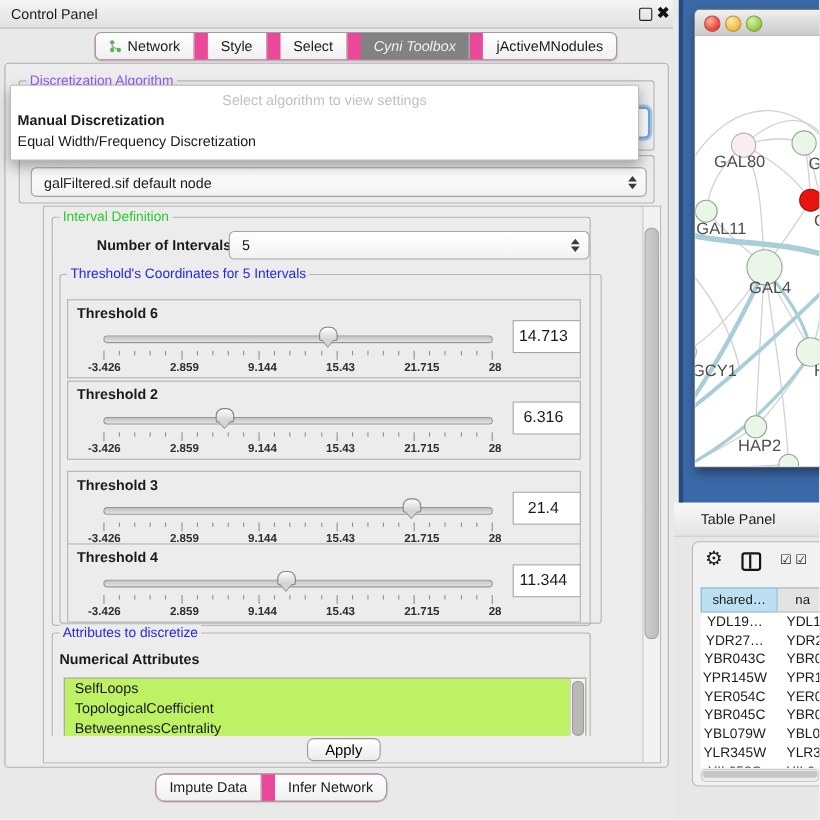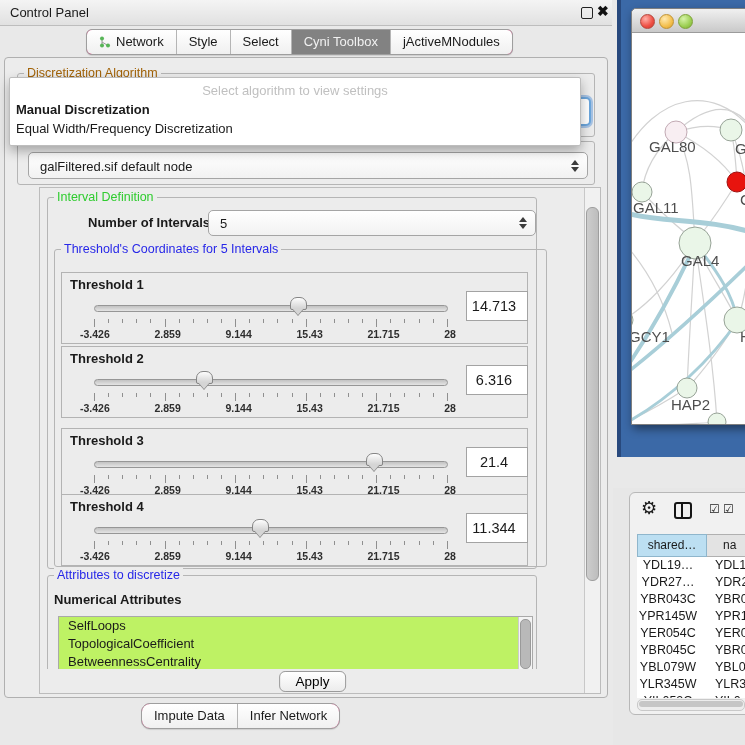--- a/index.html
+++ b/index.html
@@ -9,34 +9,34 @@
 
   
   .cp-titlebar{left:0;top:0;width:612px;height:25px;background:linear-gradient(#f4f4f4,#e1e1e1);
                border-bottom:1px solid #bdbdbd;}
   .cp-title{left:10px;top:5px;font-size:13px;}
   .float-ic{left:581px;top:7px;width:10px;height:10px;border:1.6px solid #222;border-radius:2px;cursor:pointer;}
   .close-ic{left:597px;top:3px;font-size:14px;font-weight:bold;color:#111;cursor:pointer;}
 
   
   .tabstrip{display:flex;height:24px;border:1px solid #9e9e9e;border-radius:6px;overflow:hidden;
-            background:#be185d;box-shadow:0 1px 1px rgba(0,0,0,.12);}
+            background:#ec4899;box-shadow:0 1px 1px rgba(0,0,0,.12);gap:12px;}
   .tab{display:flex;align-items:center;gap:5px;padding:0 12px;font-size:13px;line-height:24px;
        background:linear-gradient(#ffffff,#f0f0f0);border-right:1px solid #b5b5b5;cursor:pointer;white-space:nowrap;}
   .tab:last-child{border-right:none;}
-  .tab.sel{background:#828282;color:#f1f1f1;}
+  .tab.sel{background:#828282;color:#f1f1f1;font-style:italic;}
   .toptabs{left:86px;top:29px;}
   .bottabs{left:141px;top:703px;border-radius:9px;}
 
   
   .main-panel{left:4px;top:57px;width:602px;height:639px;background:#ececec;
               border:1px solid #b0b0b0;border-radius:4px;}
   .group{position:absolute;border:1px solid #b5b5b5;border-radius:3px;}
   .legend{position:absolute;top:-8px;left:6px;background:#ececec;padding:0 3px;font-size:12.5px;white-space:nowrap;}
-  .lg-green{color:#2ecc2e;} .lg-blue{color:#2727e8;} .lg-dim{color:#a16207;} .lg-dark{color:#333;}
+  .lg-green{color:#2ecc2e;} .lg-blue{color:#2727e8;} .lg-dim{color:#8b5cf6;} .lg-dark{color:#333;}
 
   .combo{position:absolute;background:linear-gradient(#ffffff,#f2f2f2);border:1px solid #a5a5a5;border-radius:5px;
          font-size:13px;cursor:pointer;text-align:right;}
   .combo .val{position:absolute;left:11px;top:50%;transform:translateY(-50%);}
   .spin{position:absolute;right:8px;top:50%;transform:translateY(-50%);display:flex;flex-direction:column;gap:2px;}
   .su{width:0;height:0;border-left:4px solid transparent;border-right:4px solid transparent;border-bottom:5px solid #3c3c3c;}
   .sd{width:0;height:0;border-left:4px solid transparent;border-right:4px solid transparent;border-top:5px solid #3c3c3c;}
 
   .algo-combo{left:20px;top:39px;width:562px;height:25px;border:2px solid #6ca6dc;
               box-shadow:0 0 0 2px rgba(110,160,220,.55);background:#fff;z-index:1;}
@@ -192,21 +192,21 @@
           <span class="spin">
               <span class="su"></span>
               <span class="sd"></span>
             </span>
         </div>
 
         <div class="group" style="left:6px;top:51px;width:477px;height:316px;padding-left:14px;">
           <span class="legend lg-blue">Threshold's Coordinates for 5 Intervals</span>
 
           <div class="tblock" style="top:22px;">
-            <div class="tlabel">Threshold 1</div>
+            <div class="tlabel">Threshold 6</div>
             <div class="slider">
               <div class="track"></div>
               <div class="handle" style="left: 57.7197%;"></div>
               <div class="ticks">
                   <div class="tick major"></div>
                   <div class="tick"></div>
                   <div class="tick"></div>
                   <div class="tick"></div>
                   <div class="tick"></div>
                   <div class="tick major"></div>
@@ -464,20 +464,23 @@
           <text x="-3" y="309" class="nlabel">GCY1</text>
           <circle cx="105" cy="287" r="13" fill="#eaf6e8" stroke="#97a397" stroke-width="1"></circle>
           <text x="108" y="309" class="nlabel">H</text>
           <circle cx="55" cy="355" r="10" fill="#eaf6e8" stroke="#97a397" stroke-width="1"></circle>
           <text x="39" y="377" class="nlabel">HAP2</text>
           <circle cx="85" cy="389" r="9" fill="#eaf6e8" stroke="#97a397" stroke-width="1"></circle>
         </svg>
     </div>
   </div>
 
+  <div class="abs tp-bar">
+    <span>Table Panel</span>
+  </div>
   <div class="abs tp-bg"></div>
   <div class="abs tp-box">
     <span class="gear">⚙</span>
     <span class="colic"></span>
     <span class="cbx" style="left:79px;">☑</span>
     <span class="cbx" style="left:93px;">☑</span>
 
     <div class="thead">
       <div class="hc hc1">shared…</div>
       <div class="hc hc2">na</div>

